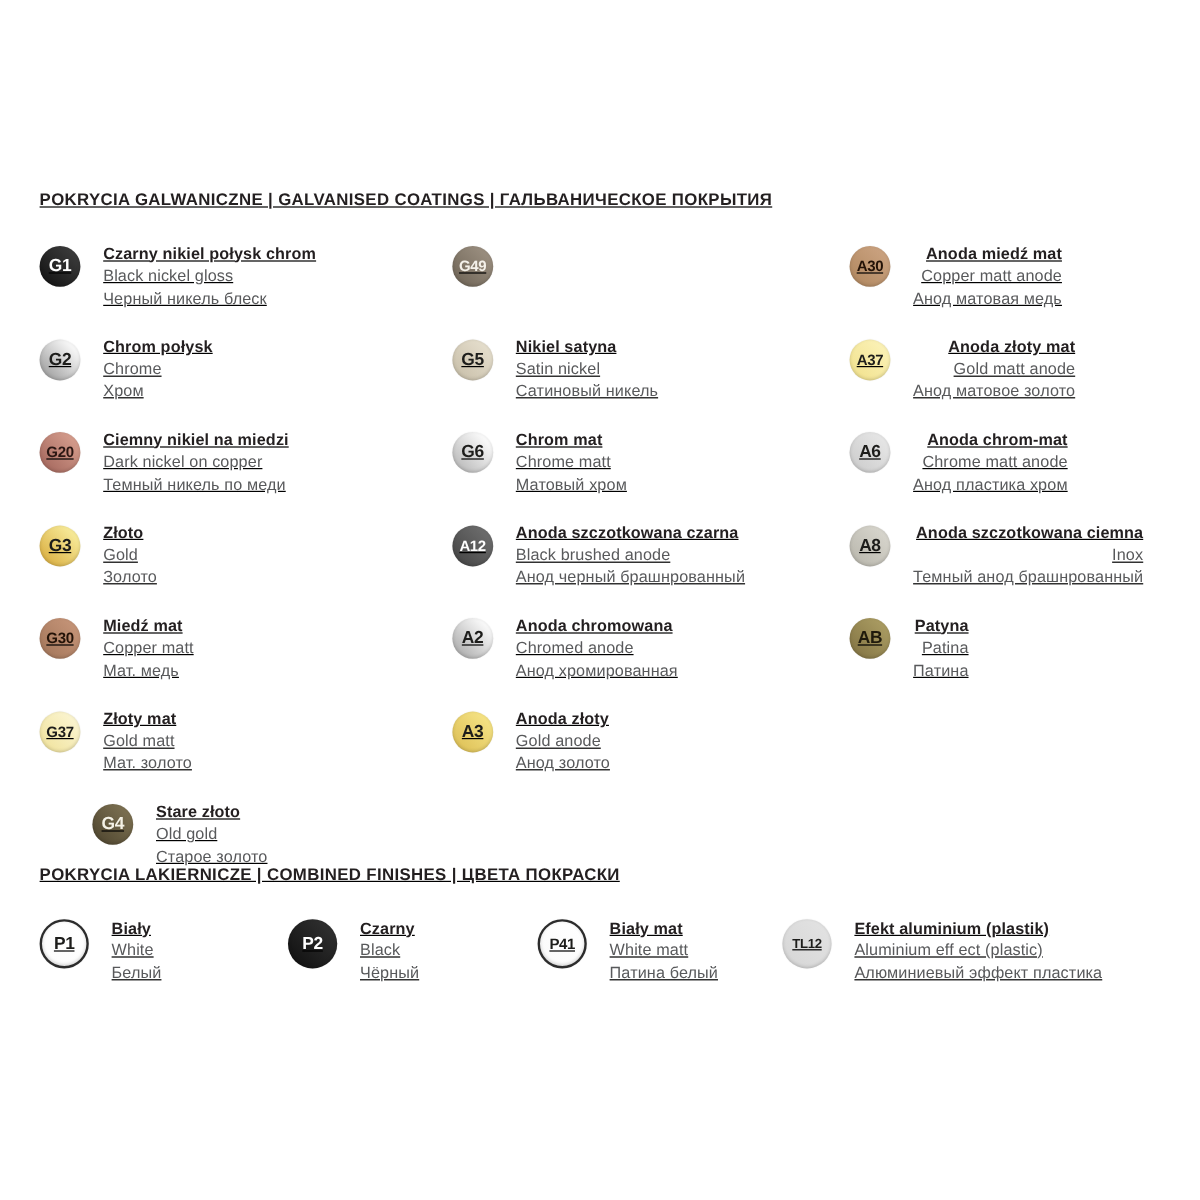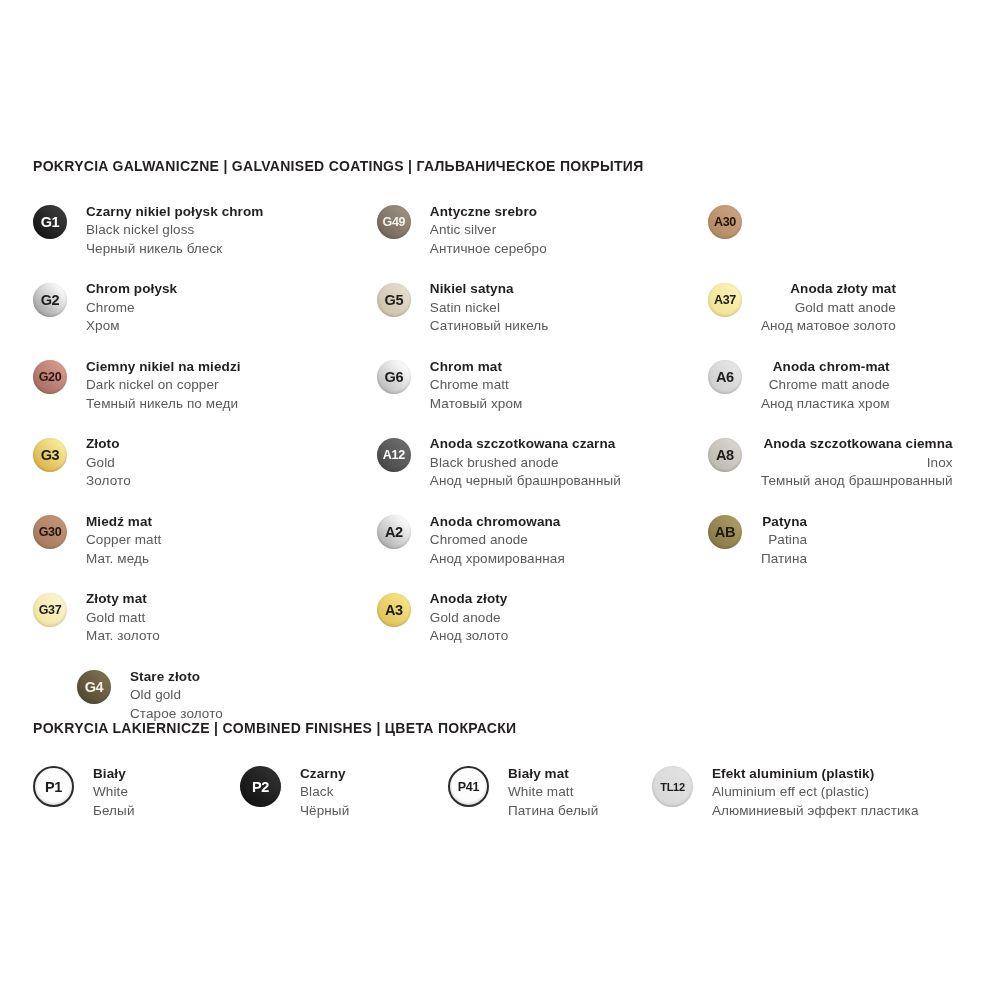--- a/index.html
+++ b/index.html
@@ -9,21 +9,21 @@
     height: 1000px;
     overflow: hidden;
     background: #ffffff;
     font-family: "Liberation Sans", sans-serif;
   }
   .canvas {
     position: absolute;
     inset: 0;
     background: #ffffff;
   }
-  .section { position: absolute; left: 33px; }
+  .section { position: absolute; left: 33px; text-decoration: underline; }
   #section-0 { top: 158px; width: 950px; }
   #section-1 { top: 720px; width: 950px; }
   .section-title {
     margin: 0;
     font-size: 14px;
     font-weight: bold;
     color: #231f20;
     letter-spacing: 0.3px;
     line-height: 16px;
   }
@@ -138,25 +138,20 @@
         <span class="name-en">Old gold</span>
         <span class="name-ru">Старое золото</span>
       </span>
     </div>
         </div>
         <div class="col">
           <div class="swatch">
       <span class="dot" style="background: linear-gradient(225deg, rgb(156, 144, 129) 12%, rgb(110, 100, 86) 95%); color: rgb(244, 241, 234); font-size: 12.5px;">
         <span class="code">G49</span>
       </span>
-      <span class="labels">
-        <span class="name-pl">Antyczne srebro</span>
-        <span class="name-en">Antic silver</span>
-        <span class="name-ru">Античное серебро</span>
-      </span>
     </div>
           <div class="swatch">
       <span class="dot" style="background: linear-gradient(225deg, rgb(230, 223, 206) 12%, rgb(199, 190, 168) 95%); color: rgb(29, 29, 27); font-size: 14.5px;">
         <span class="code">G5</span>
       </span>
       <span class="labels">
         <span class="name-pl">Nikiel satyna</span>
         <span class="name-en">Satin nickel</span>
         <span class="name-ru">Сатиновый никель</span>
       </span>
@@ -200,20 +195,25 @@
         <span class="name-en">Gold anode</span>
         <span class="name-ru">Анод золото</span>
       </span>
     </div>
         </div>
         <div class="col">
           <div class="swatch">
       <span class="dot" style="background: linear-gradient(225deg, rgb(203, 163, 129) 12%, rgb(176, 135, 95) 95%); color: rgb(35, 18, 7); font-size: 12.5px;">
         <span class="code">A30</span>
       </span>
+      <span class="labels">
+        <span class="name-pl">Anoda miedź mat</span>
+        <span class="name-en">Copper matt anode</span>
+        <span class="name-ru">Анод матовая медь</span>
+      </span>
     </div>
           <div class="swatch">
       <span class="dot" style="background: linear-gradient(225deg, rgb(251, 242, 184) 12%, rgb(241, 225, 140) 95%); color: rgb(29, 29, 27); font-size: 12.5px;">
         <span class="code">A37</span>
       </span>
       <span class="labels">
         <span class="name-pl">Anoda złoty mat</span>
         <span class="name-en">Gold matt anode</span>
         <span class="name-ru">Анод матовое золото</span>
       </span>

